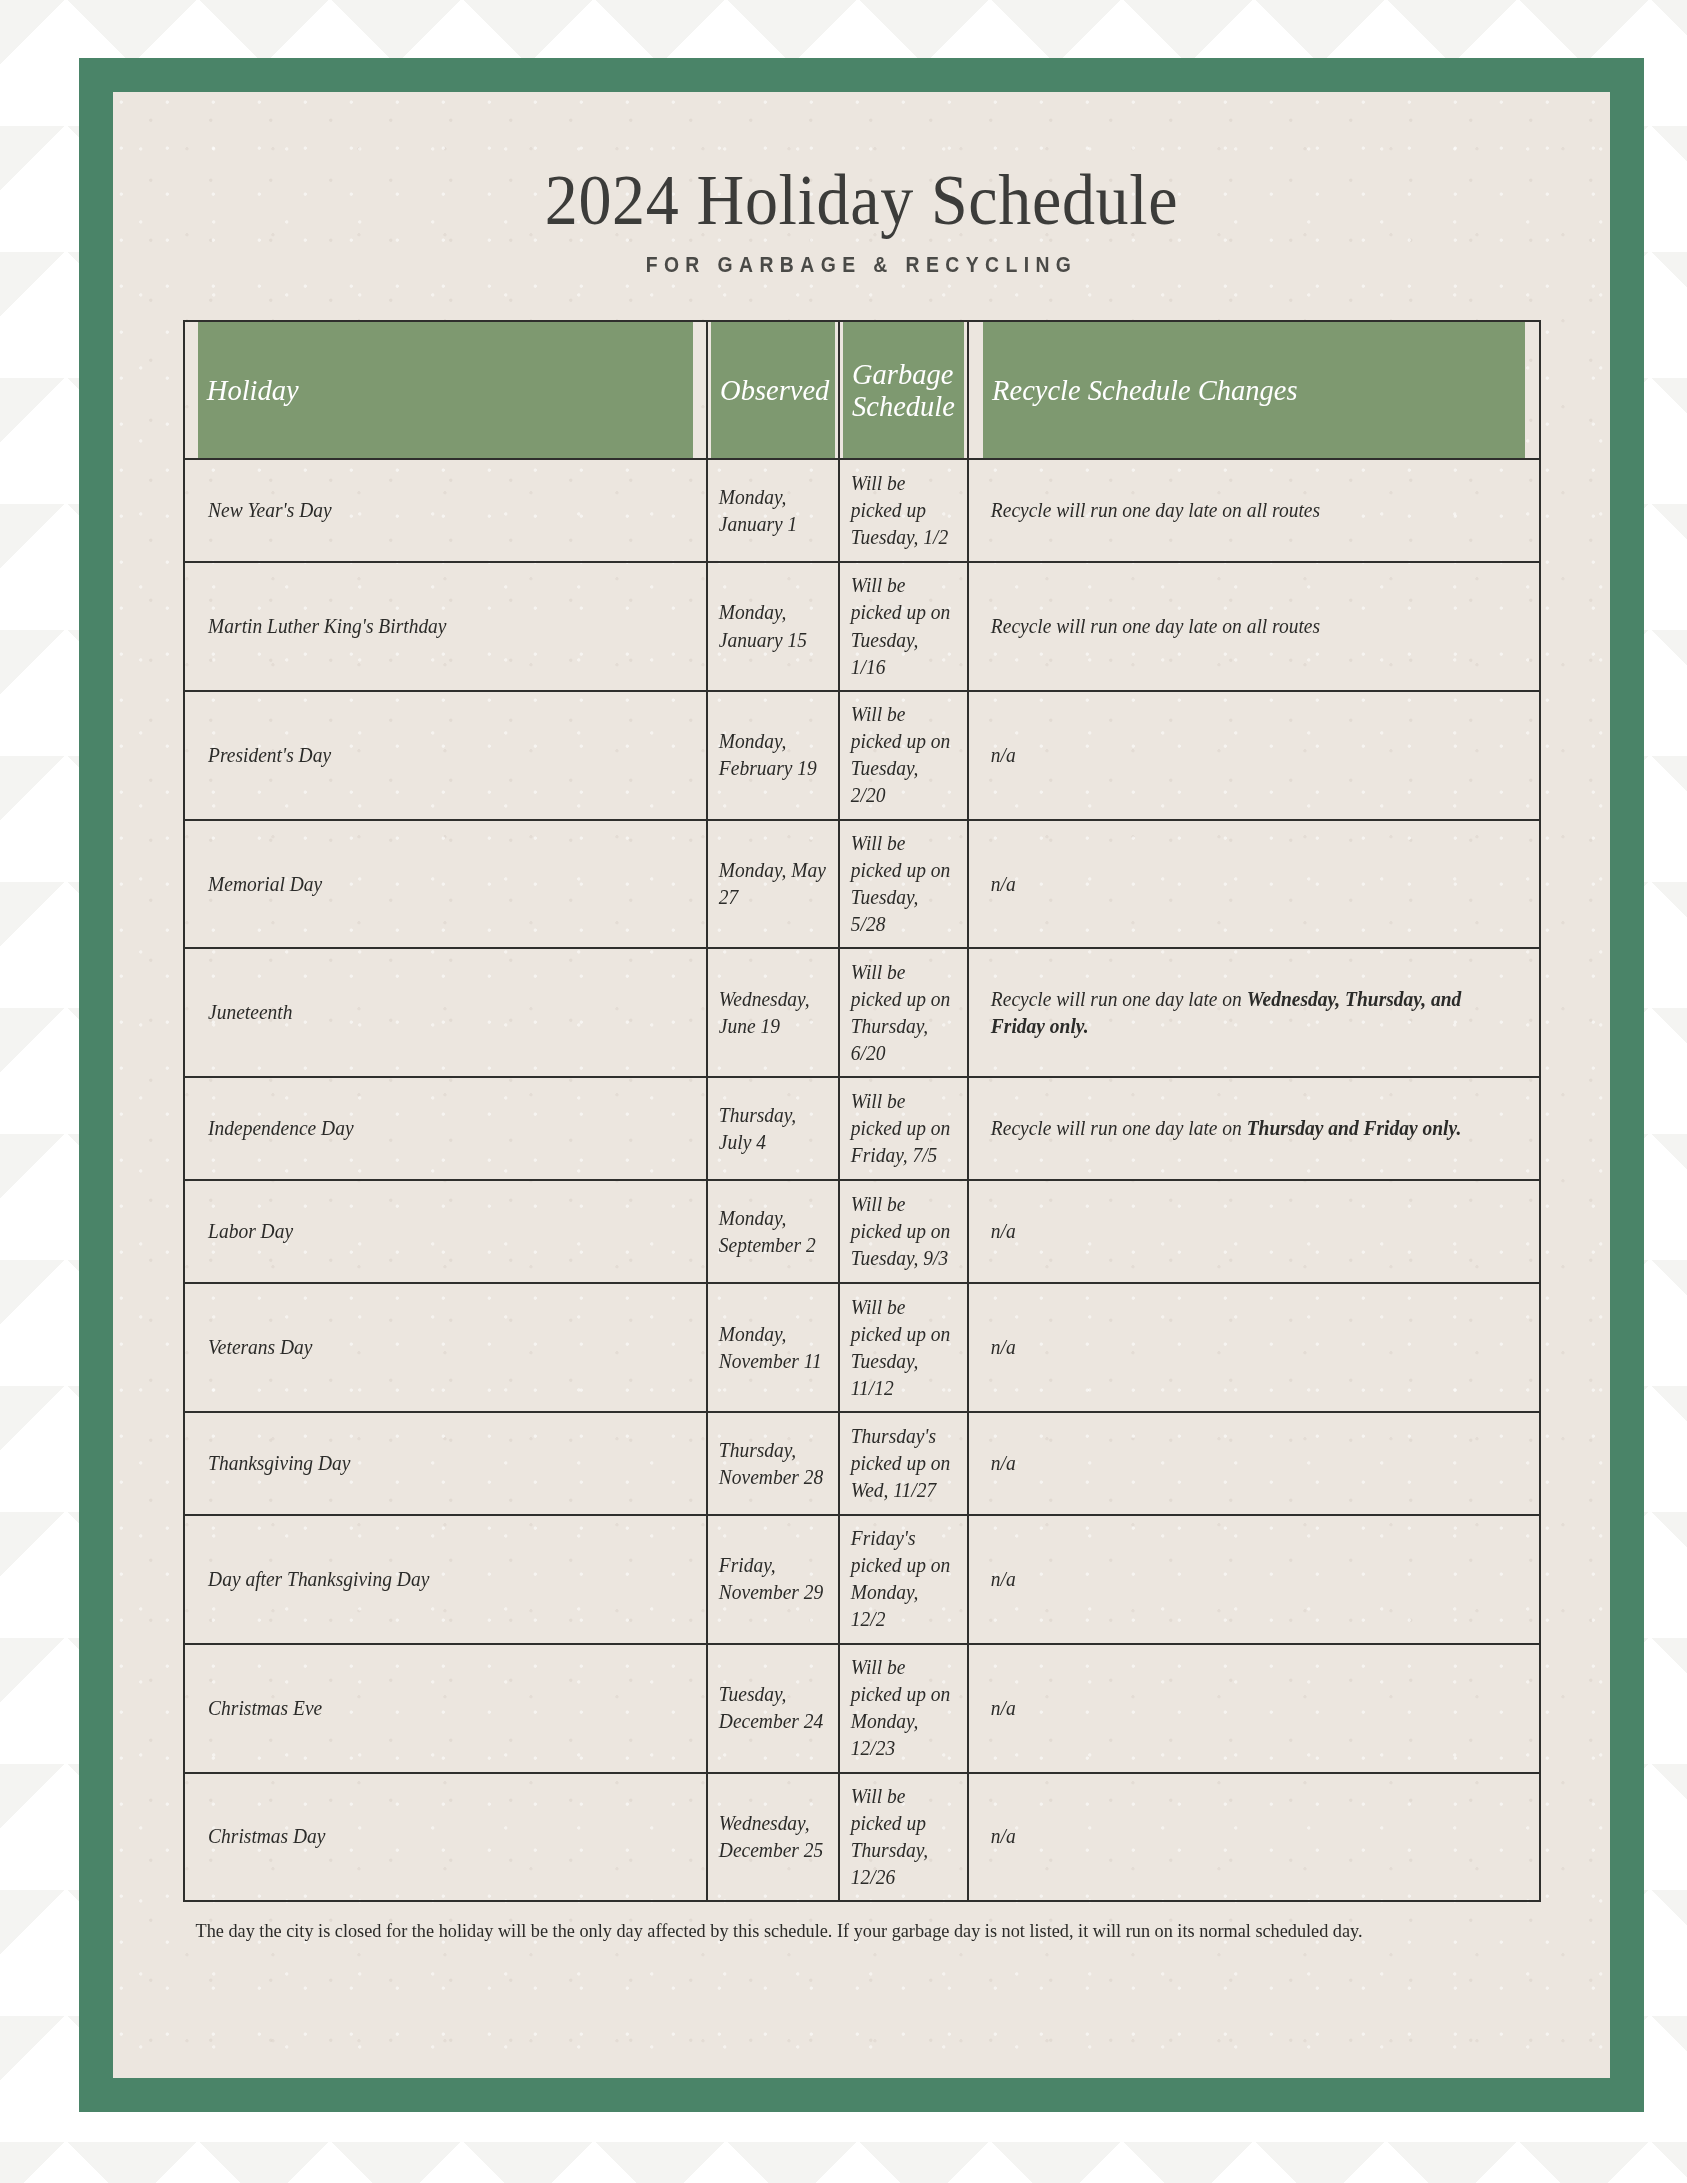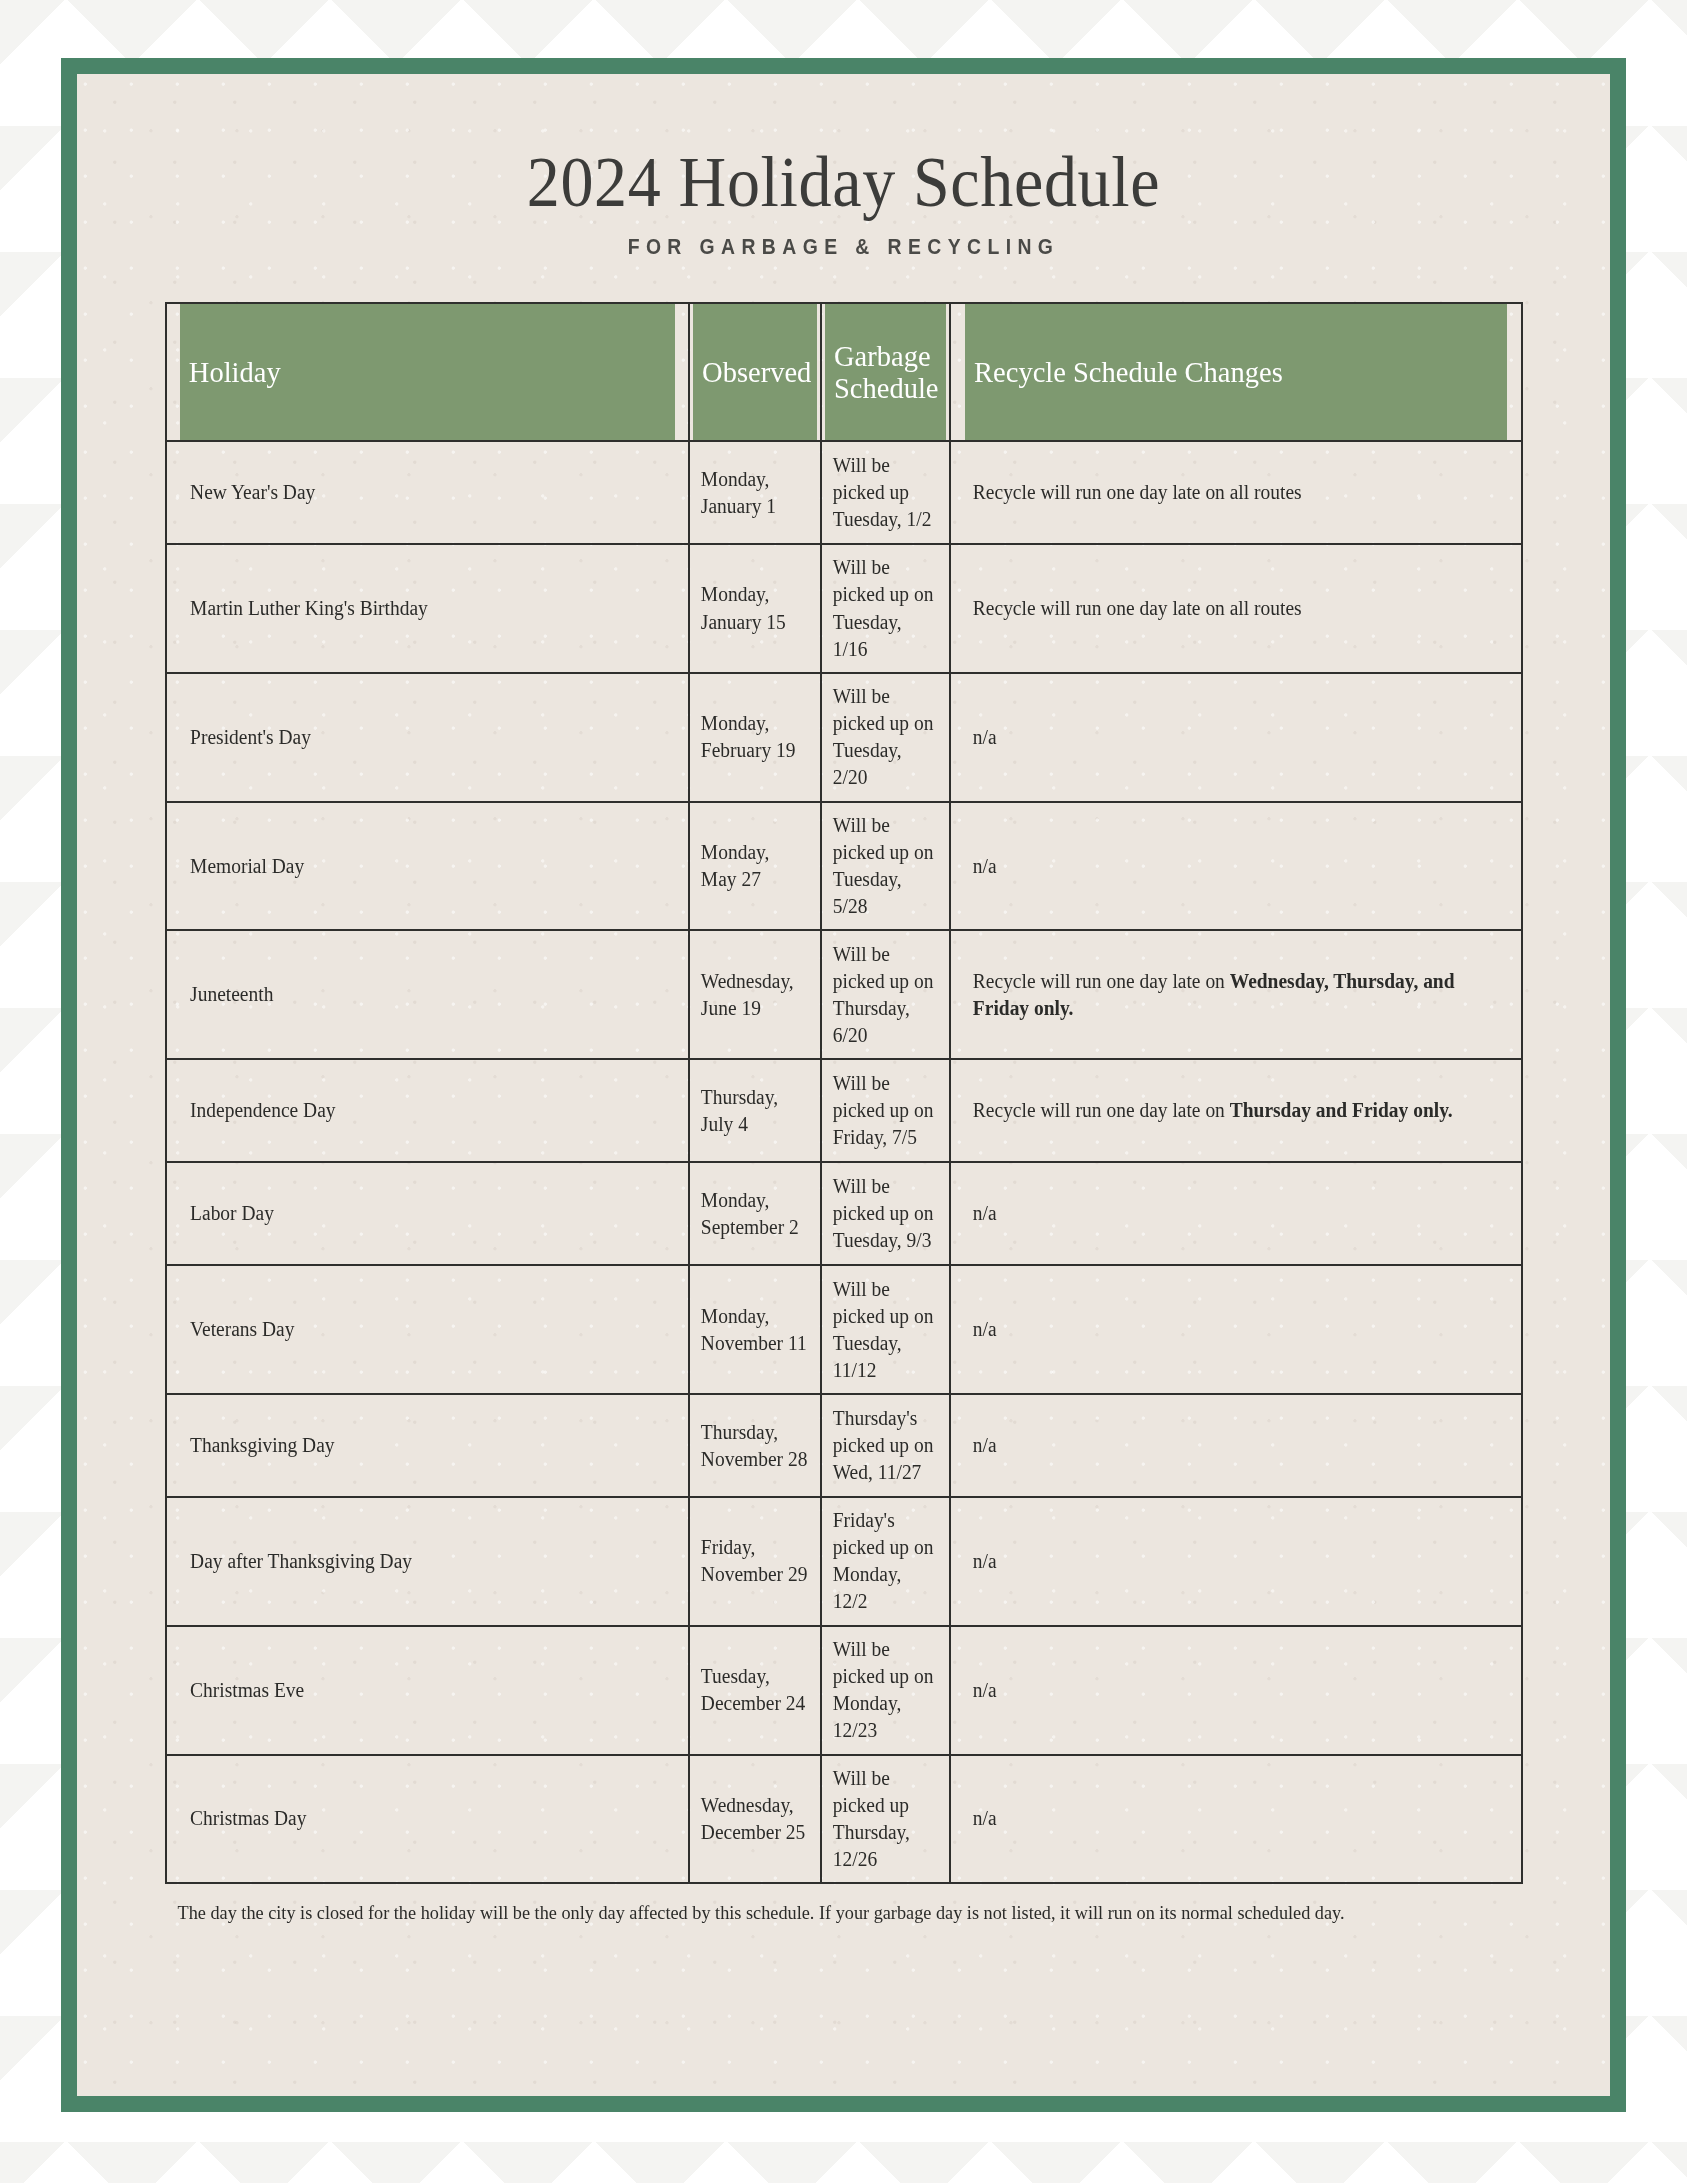--- a/index.html
+++ b/index.html
@@ -25,27 +25,27 @@
       linear-gradient(225deg, #f4f4f2 25%, transparent 25%);
     background-size: 132px 126px;
     background-position: 0 0, 0 0;
     opacity: 1;
     z-index: 0;
   }
 
   
   .page-frame {
     position: absolute;
-    left: 61px;
+    left: 79px;
     top: 58px;
     width: 1565px;
     height: 2054px;
     background: #4a8468;
     box-sizing: border-box;
-    padding: 16px;
+    padding: 34px;
     z-index: 2;
   }
   .paper {
     width: 100%;
     height: 100%;
     box-sizing: border-box;
     background-color: #ece6df;
     background-image:
       radial-gradient(circle at 18% 22%, rgba(255,255,255,.55) 0 1.3px, transparent 2px),
       radial-gradient(circle at 63% 47%, rgba(214,205,196,.45) 0 1.3px, transparent 2px),
@@ -81,20 +81,21 @@
     transform: scaleX(0.88);
   }
 
   
   .schedule-table {
     width: 1356px;
     margin: 42px auto 14px auto;
     border-collapse: collapse;
     table-layout: fixed;
     border: 2px solid #2f2f2d;
+    font-style: italic;
   }
   .schedule-table col.c-holiday  { width: 523px; }
   .schedule-table col.c-observed { width: 132px; }
   .schedule-table col.c-garbage  { width: 129px; }
   .schedule-table col.c-recycle  { width: 572px; }
 
   .schedule-table th {
     background: #7e9970;
     color: #ffffff;
     font-weight: 400;

